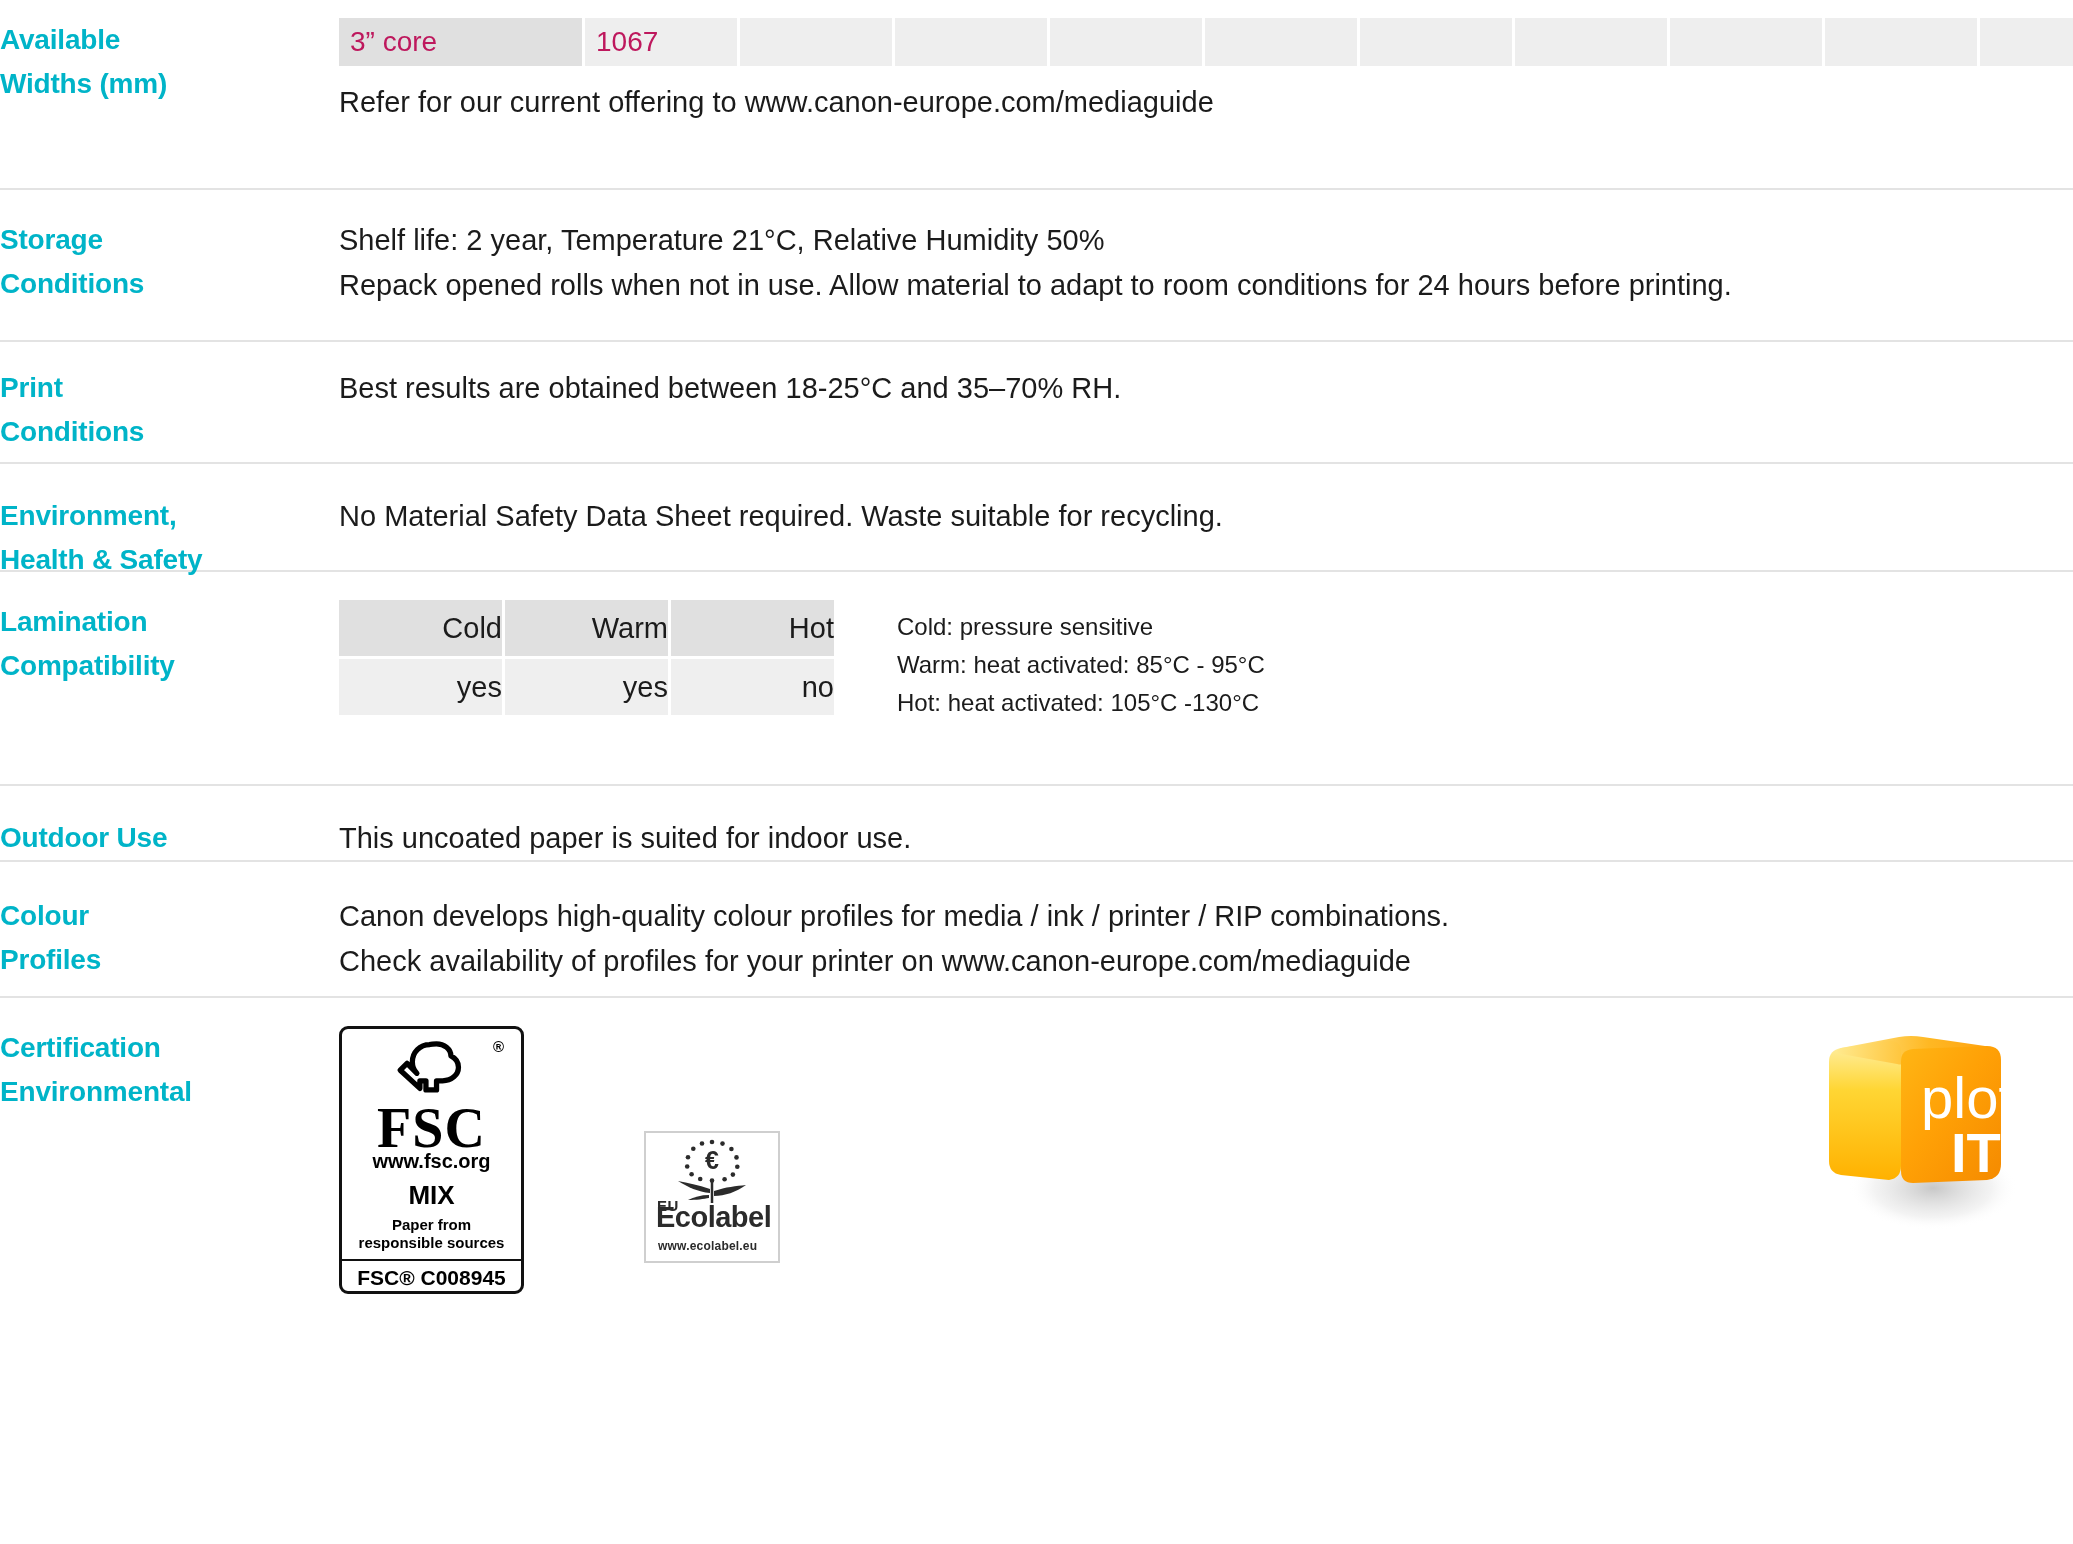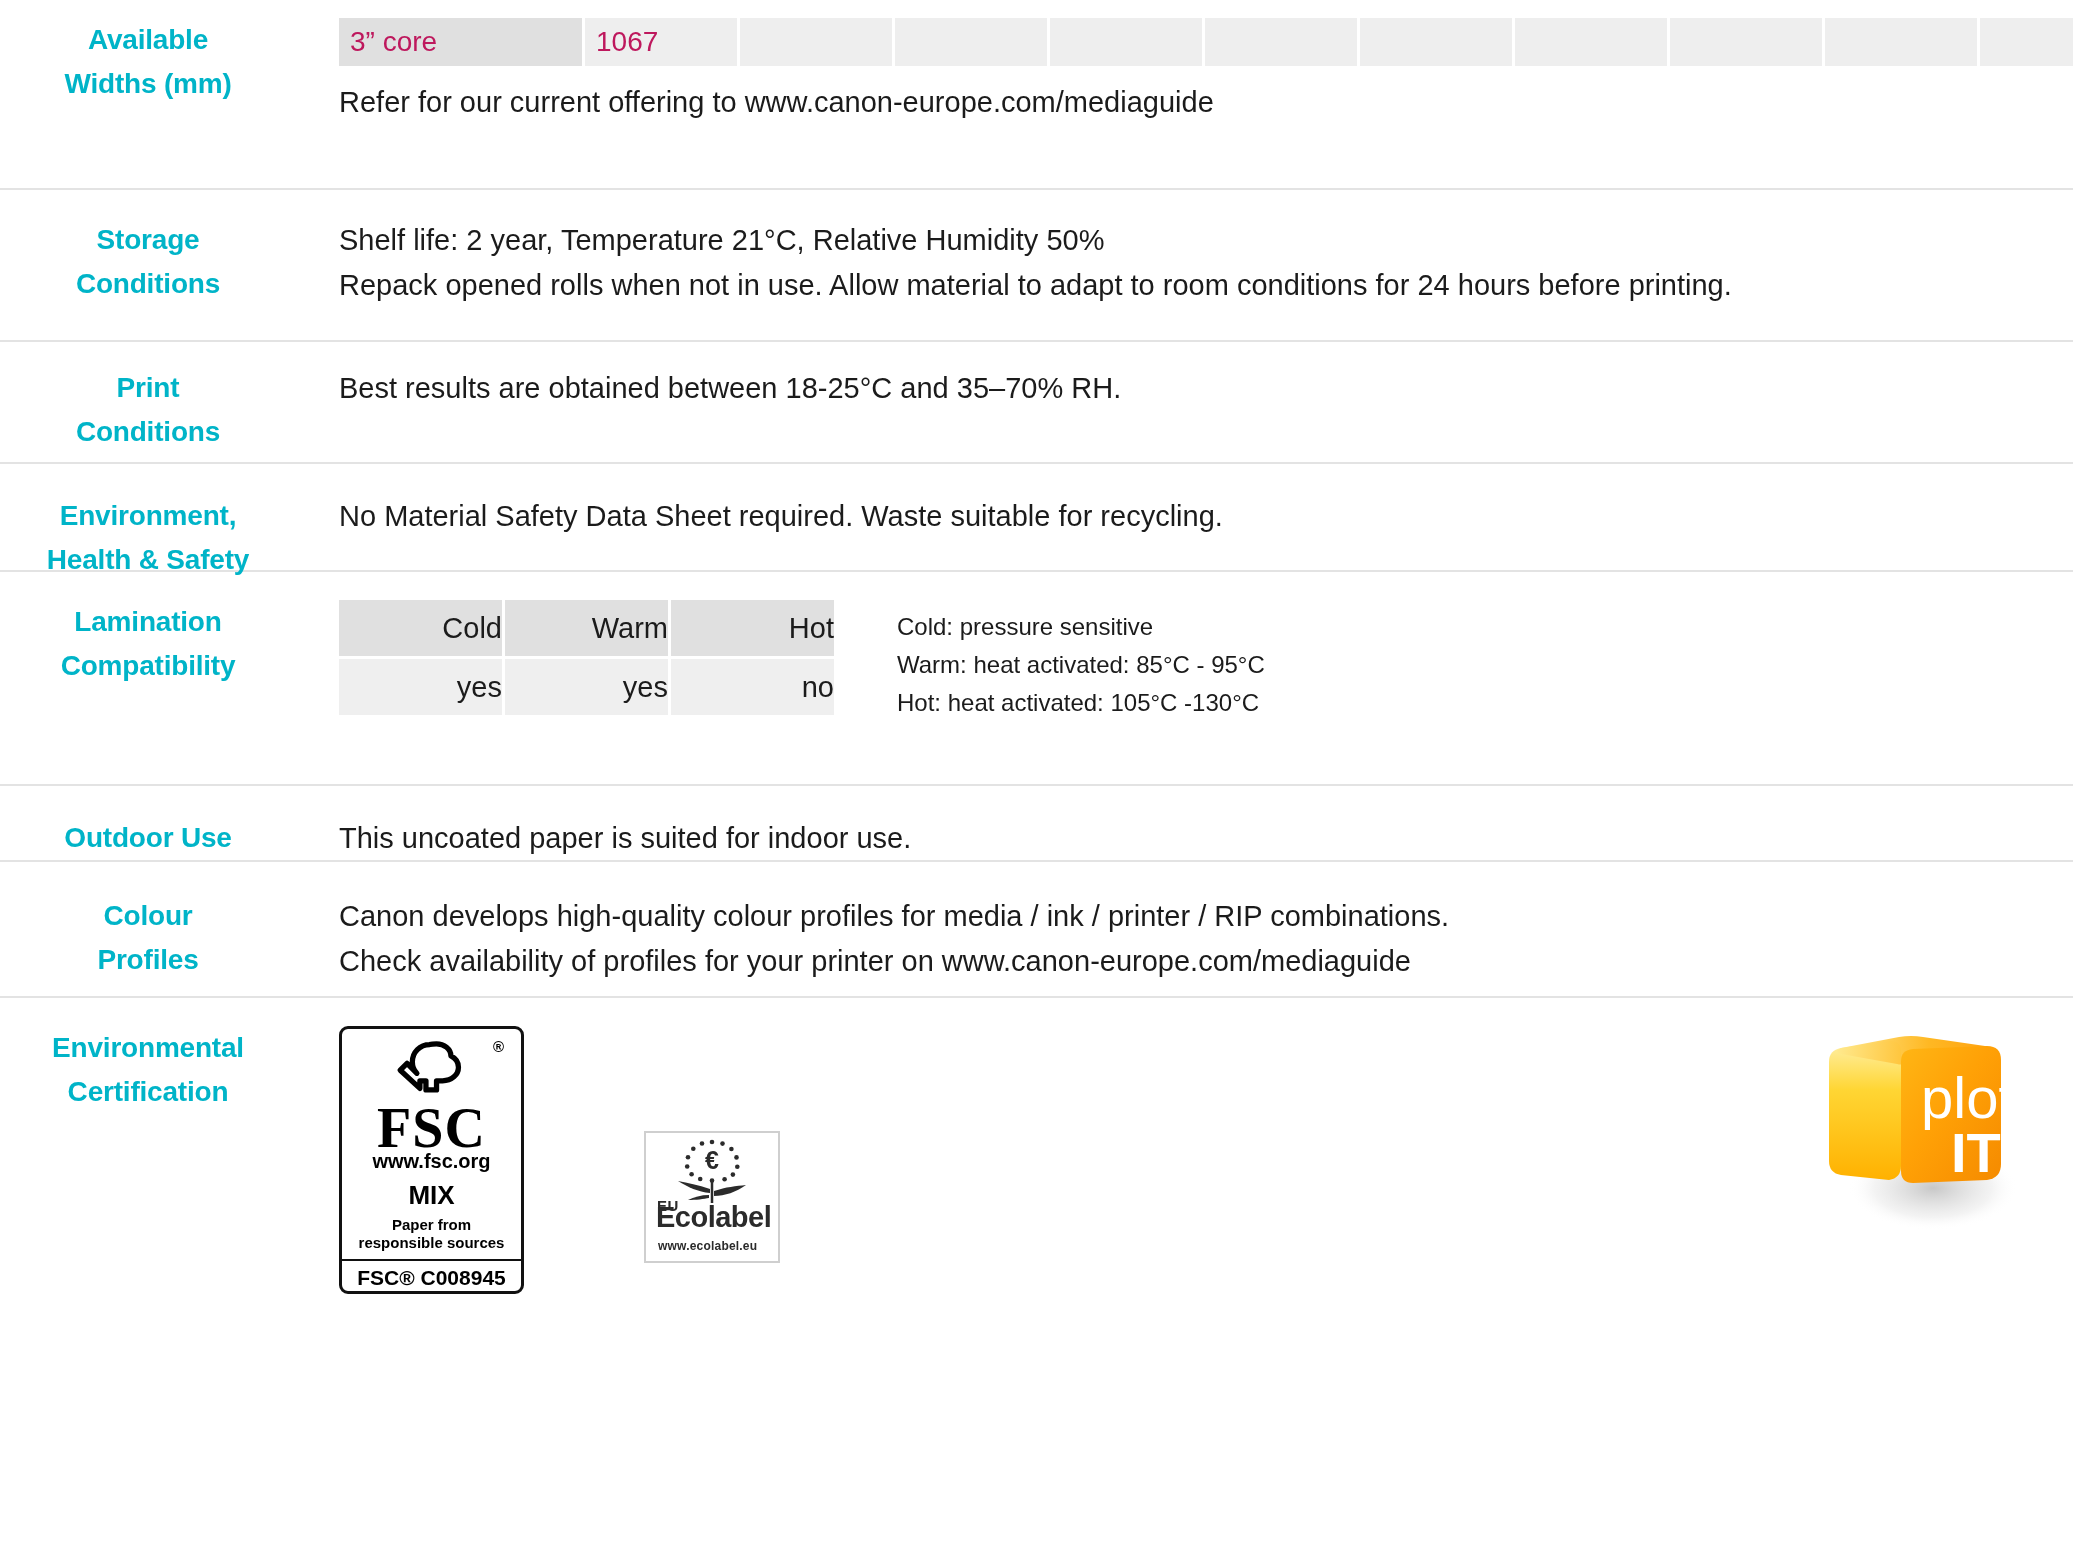--- a/index.html
+++ b/index.html
@@ -34,21 +34,21 @@
   }
   .divider {
     height: 2px;
     background: #e3e3e3;
     width: 2073px;
     margin: 0;
   }
   .row-label {
     width: 296px;
     min-width: 296px;
-    text-align: center;
+    text-align: left;
     color: #00b4c8;
     font-weight: bold;
     font-size: 28px;
     line-height: 44px;
     padding-right: 0px;
     box-sizing: border-box;
     letter-spacing: -0.2px;
   }
   .row-body {
     flex: 1;
@@ -334,22 +334,22 @@
     <div class="row-body">
       <p>Canon develops high-quality colour profiles for media / ink / printer / RIP combinations.</p>
       <p>Check availability of profiles for your printer on www.canon-europe.com/mediaguide</p>
     </div>
   </div>
 
   <div class="divider" style="margin-top:8px;"></div>
 
   <div class="spec-row" style="padding-top:28px;">
     <div class="row-label">
+      <div>Certification</div>
       <div>Environmental</div>
-      <div>Certification</div>
     </div>
 
     <div class="row-body cert-body" style="position:relative;">
 
       <div class="fsc-logo">
         <svg class="fsc-tree" viewBox="0 0 120 86">
           <path d="M57 6 C44 6 34 16 34 29 C34 35 36 40 40 44 L27 31 L18 40 L44 64 L44 54 L52 54 L52 66 L66 66 L66 54 L74 54
                    C86 54 95 46 95 36 C95 29 91 24 85 21 C85 12 76 5 66 5 C63 5 60 5 57 6 Z" fill="none" stroke="#000" stroke-width="7" stroke-linejoin="round" stroke-linecap="round"></path>
         </svg>
         <div style="position:absolute; right:17px; top:9px; font-size:15px; font-weight:bold;">®</div>

